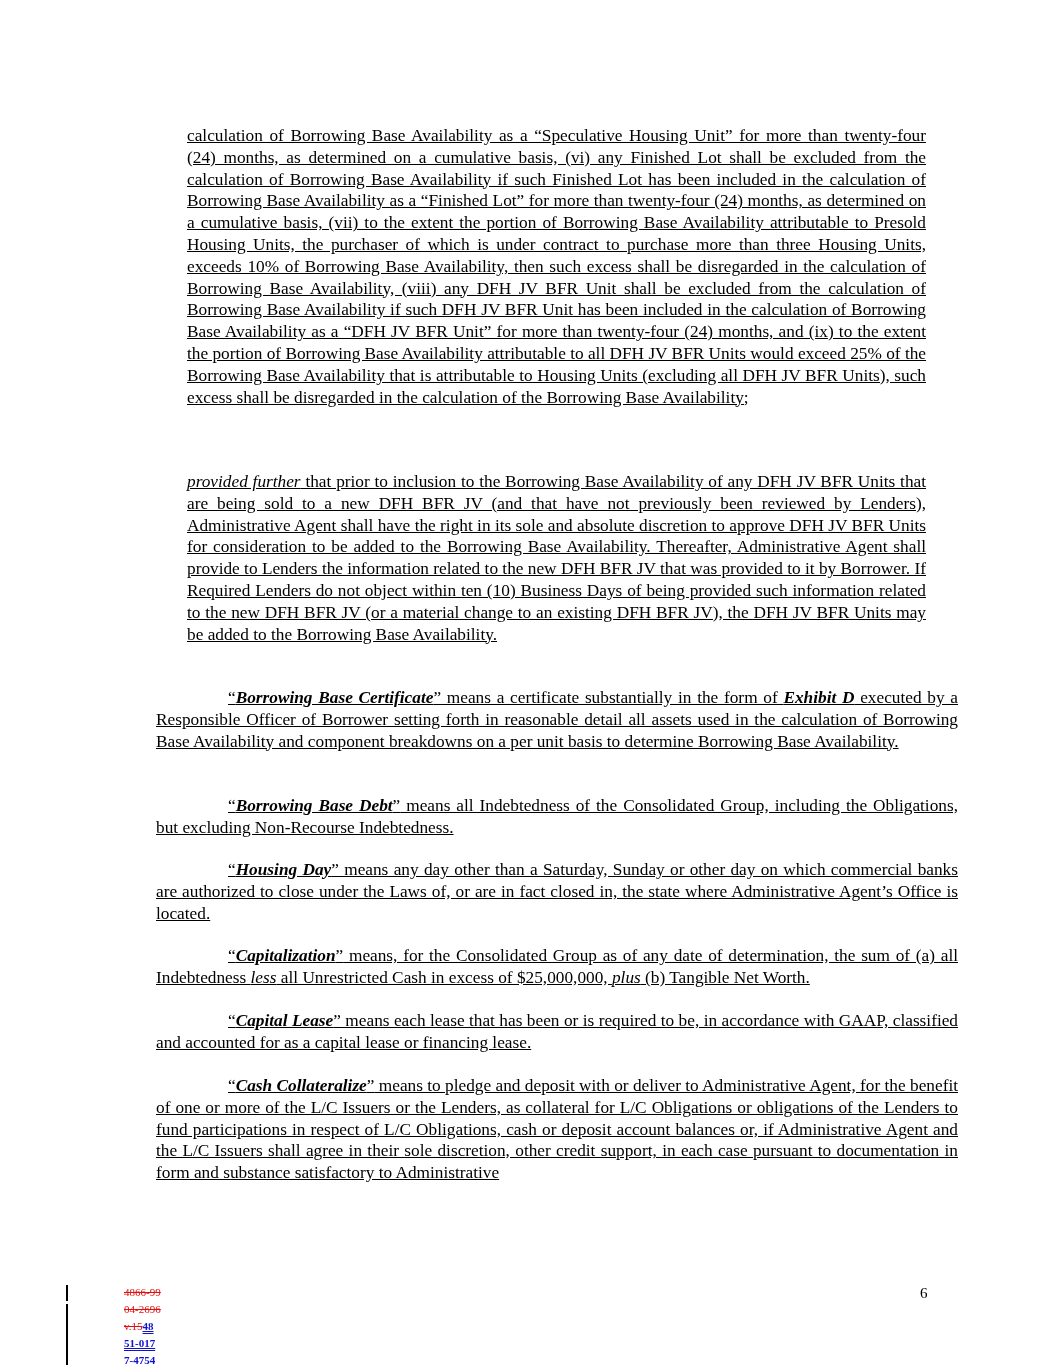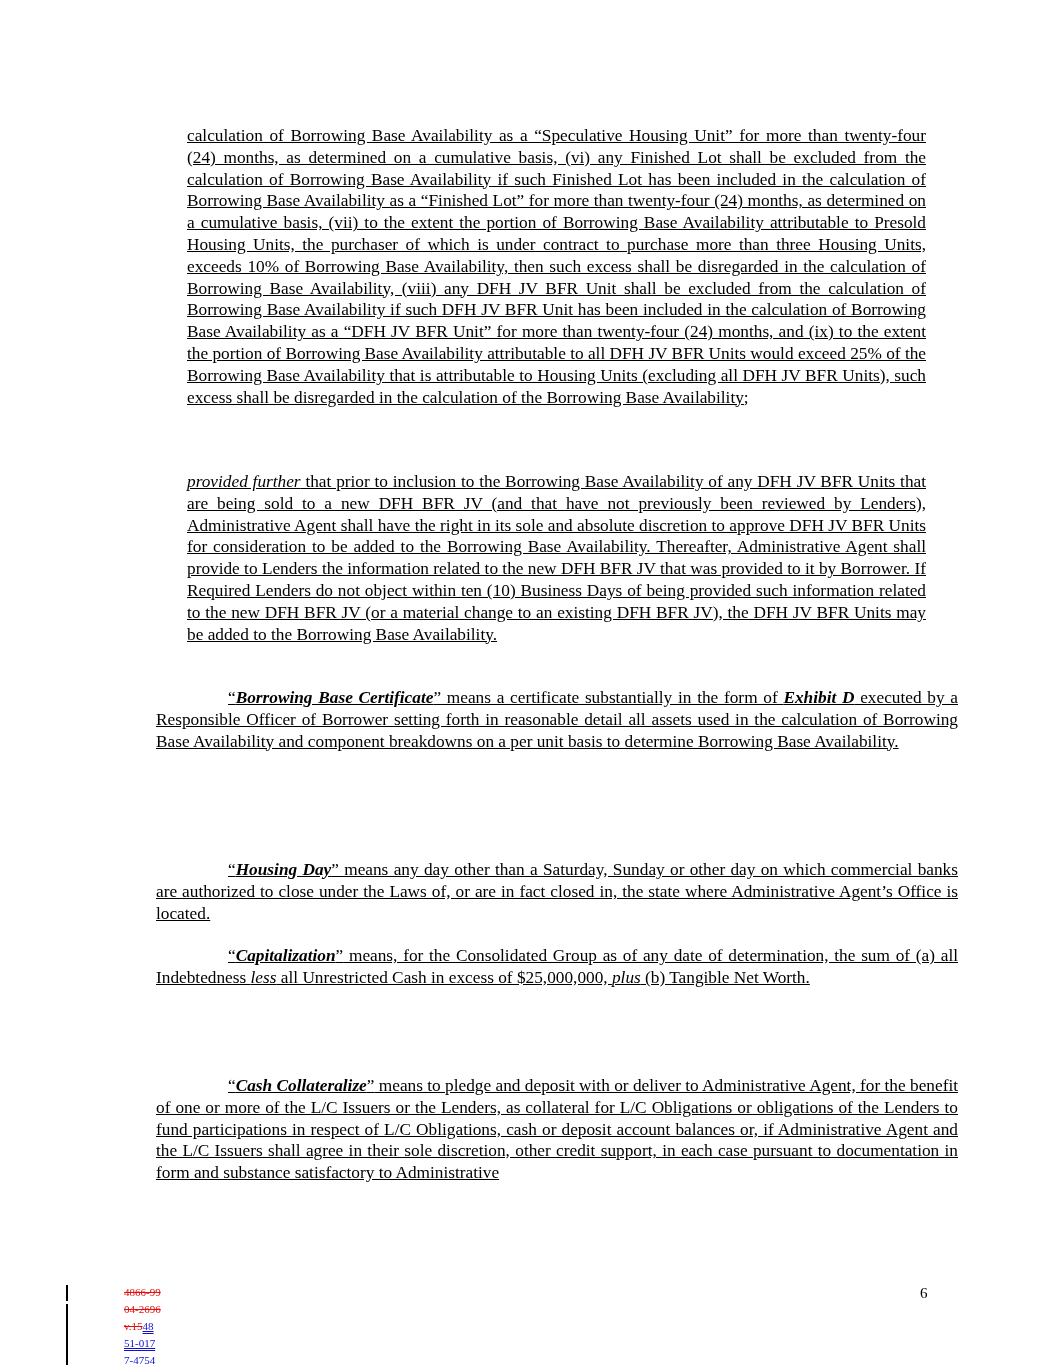--- a/index.html
+++ b/index.html
@@ -12,39 +12,41 @@
   .para { position: absolute; text-align: justify; margin: 0; text-decoration: underline; }
   .indent-block { left: 187px; width: 739px; }
   .full-block { left: 124px; width: 802px; margin-left: 32px; }
   .first-indent { text-indent: 72px; }
   .term { font-weight: bold; font-style: italic; }
   .ital { font-style: italic; }
   .bold-ital { font-weight: bold; font-style: italic; }
   .page-number { position: absolute; left: 920px; top: 1283px; font-size: 15px; }
   .footer-codes { position: absolute; left: 124px; top: 1284px; font-size: 11px; line-height: 17px; }
   .del { color: #e01010; text-decoration: line-through; }
-  .ins { color: #1010d0; text-decoration: underline double; }
+  .ins { color: #1010d0; text-decoration: underline double; font-weight: bold; }
   .change-bar { position: absolute; left: 66px; width: 2px; background: #000; }
 </style>
 </head>
 <body>
 
 <div class="page">
 
   <p class="para indent-block" style="top:125px;">calculation of Borrowing Base Availability as a “Speculative Housing Unit” for more than twenty-four (24) months, as determined on a cumulative basis, (vi) any Finished Lot shall be excluded from the calculation of Borrowing Base Availability if such Finished Lot has been included in the calculation of Borrowing Base Availability as a “Finished Lot” for more than twenty-four (24) months, as determined on a cumulative basis, (vii) to the extent the portion of Borrowing Base Availability attributable to Presold Housing Units, the purchaser of which is under contract to purchase more than three Housing Units, exceeds 10% of Borrowing Base Availability, then such excess shall be disregarded in the calculation of Borrowing Base Availability, (viii) any DFH JV BFR Unit shall be excluded from the calculation of Borrowing Base Availability if such DFH JV BFR Unit has been included in the calculation of Borrowing Base Availability as a “DFH JV BFR Unit” for more than twenty-four (24) months, and (ix) to the extent the portion of Borrowing Base Availability attributable to all DFH JV BFR Units would exceed 25% of the Borrowing Base Availability that is attributable to Housing Units (excluding all DFH JV BFR Units), such excess shall be disregarded in the calculation of the Borrowing Base Availability;</p>
 
   <p class="para indent-block" style="top:471px;"><span class="ital">provided further</span><span> that prior to inclusion to the Borrowing Base Availability of any DFH JV BFR Units that are being sold to a new DFH BFR JV (and that have not previously been reviewed by Lenders), Administrative Agent shall have the right in its sole and absolute discretion to approve DFH JV BFR Units for consideration to be added to the Borrowing Base Availability.  Thereafter, Administrative Agent shall provide to Lenders the information related to the new DFH BFR JV that was provided to it by Borrower. If Required Lenders do not object within ten (10) Business Days of being provided such information related to the new DFH BFR JV (or a material change to an existing DFH BFR JV), the DFH JV BFR Units may be added to the Borrowing Base Availability.</span></p>
 
   <p class="para full-block first-indent" style="top:687px;"><span>“</span><span class="term">Borrowing Base Certificate</span><span>”</span><span> means a certificate substantially in the form of </span><span class="bold-ital">Exhibit D</span><span> executed by a Responsible Officer of Borrower setting forth in reasonable detail all assets used in the calculation of Borrowing Base Availability and component breakdowns on a per unit basis to determine Borrowing Base Availability.</span></p>
 
+  <p class="para full-block first-indent" style="top:795px;"><span>“</span><span class="term">Borrowing Base Debt</span><span>”</span><span> means all Indebtedness of the Consolidated Group, including the Obligations, but excluding Non-Recourse Indebtedness.</span></p>
 
   <p class="para full-block first-indent" style="top:859px;"><span>“</span><span class="term">Housing Day</span><span>”</span><span> means any day other than a Saturday, Sunday or other day on which commercial banks are authorized to close under the Laws of, or are in fact closed in, the state where Administrative Agent’s Office is located.</span></p>
 
   <p class="para full-block first-indent" style="top:945px;"><span>“</span><span class="term">Capitalization</span><span>”</span><span> means, for the Consolidated Group as of any date of determination, the sum of (a) all Indebtedness </span><span class="ital">less</span><span> all Unrestricted Cash in excess of $25,000,000, </span><span class="ital">plus</span><span> (b) Tangible Net Worth.</span></p>
 
+  <p class="para full-block first-indent" style="top:1010px;"><span>“</span><span class="term">Capital Lease</span><span>”</span><span> means each lease that has been or is required to be, in accordance with GAAP, classified and accounted for as a capital lease or financing lease.</span></p>
 
   <p class="para full-block first-indent" style="top:1075px;"><span>“</span><span class="term">Cash Collateralize</span><span>”</span><span> means to pledge and deposit with or deliver to Administrative Agent, for the benefit of one or more of the L/C Issuers or the Lenders, as collateral for L/C Obligations or obligations of the Lenders to fund participations in respect of L/C Obligations, cash or deposit account balances or, if Administrative Agent and the L/C Issuers shall agree in their sole discretion, other credit support, in each case pursuant to documentation in form and substance satisfactory to Administrative</span></p>
 
   <div class="change-bar" style="top:1285px; height:16px;"></div>
   <div class="change-bar" style="top:1304px; height:61px;"></div>
 
   <div class="footer-codes">
     <div><span class="del">4866-99</span></div>
     <div><span class="del">04-2696</span></div>
     <div><span class="del">v.15</span><span class="ins">48</span></div>

